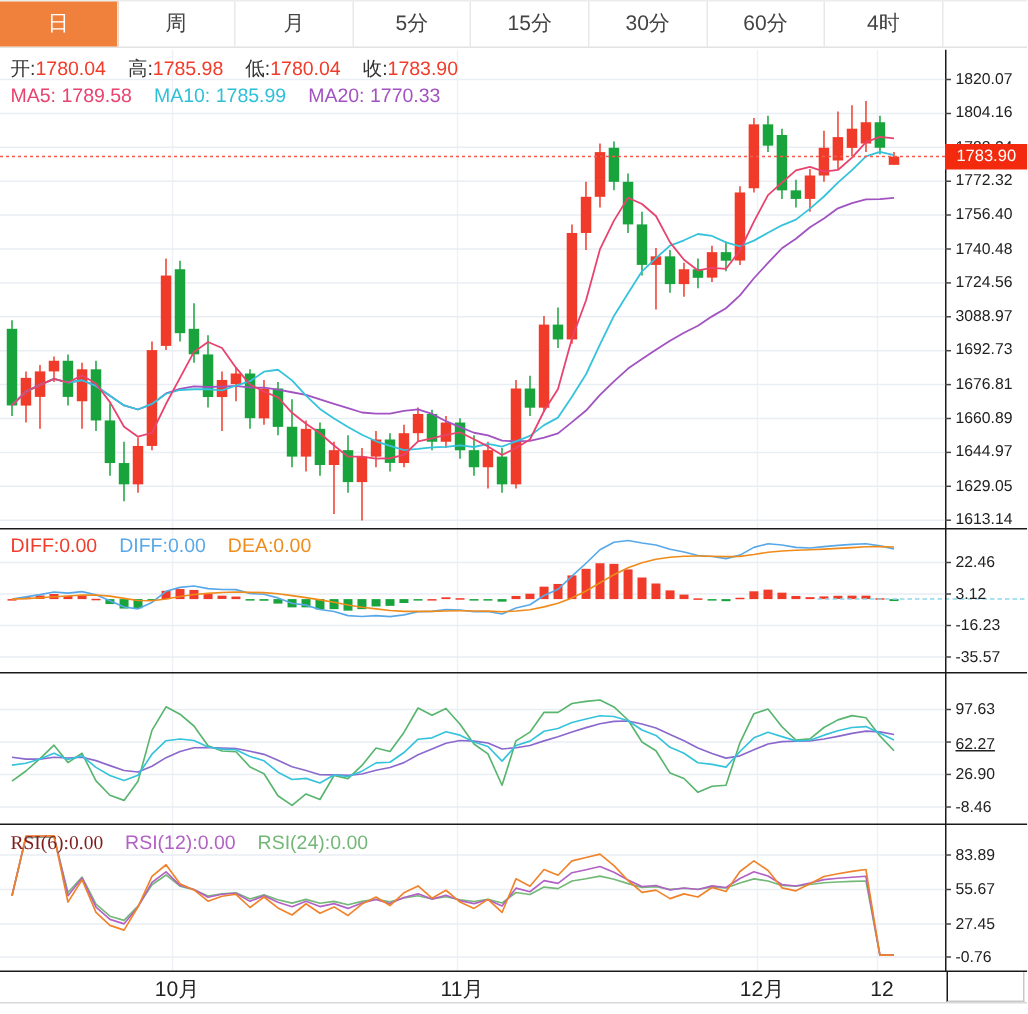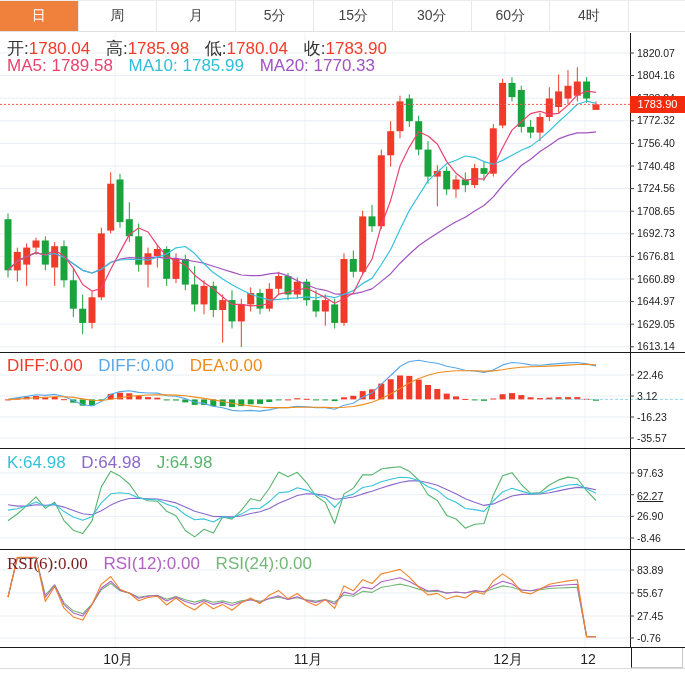--- a/index.html
+++ b/index.html
@@ -8,21 +8,21 @@
   
   .tabbar{position:absolute;left:0;top:0;width:685px;height:32px;display:flex;
           border-top:1px solid #ececec;border-bottom:1px solid #e2e2e2;box-sizing:border-box;background:#fff;}
   .tab{width:78.6px;height:100%;display:flex;align-items:center;justify-content:center;
        font-size:14px;color:#444;border-right:1px solid #e8e8e8;box-sizing:border-box;cursor:pointer;}
   .tab.active{background:#ef813d;color:#fff;}
   .tab-filler{flex:1;}
   
   .chart-wrap{position:absolute;left:0;top:33px;width:685px;height:643px;}
   #chart{position:absolute;left:0;top:0;}
-  .legend{position:absolute;left:7px;font-size:17px;white-space:nowrap;pointer-events:none;}
+  .legend{position:absolute;left:7px;font-size:13px;white-space:nowrap;pointer-events:none;}
   .legend .p{margin-right:11px;}
   .k{color:#333;}
   .red{color:#f23b29;} .blue{color:#58a8e8;} .orange{color:#ef8b1a;}
   .ma5{color:#e8436f;} .ma10{color:#2fc0d8;} .ma20{color:#a153c1;}
   .kc{color:#35c3dc;} .dc{color:#8a68cc;} .jc{color:#58b56e;}
   .r6{color:#7f1d1d;font-family:Liberation Serif, serif;} .r12{color:#b261c4;} .r24{color:#74b878;}
   #yaxis,#xaxis{position:absolute;left:0;top:0;width:685px;height:471px;pointer-events:none;}
   .ylab{position:absolute;left:637px;font-size:10.5px;color:#222;line-height:13px;}
   .xlab{position:absolute;top:618px;font-size:14px;color:#222;transform:translateX(-50%);}
   .price-tag{position:absolute;left:630px;top:63px;width:55px;height:17px;background:#f42a0e;
@@ -344,41 +344,36 @@
       <span class="p ma10"><span>MA10:</span> <span>1785.99</span></span>
       <span class="p ma20"><span>MA20:</span> <span>1770.33</span></span>
     </div>
 
     <div class="legend" style="top:323px">
       <span class="p red"><span>DIFF:</span><span>0.00</span></span>
       <span class="p blue"><span>DIFF:</span><span>0.00</span></span>
       <span class="p orange"><span>DEA:</span><span>0.00</span></span>
     </div>
 
-    <div class="legend" style="top:420px">
-      <span class="p kc"><span>K:</span><span>64.98</span></span>
-      <span class="p dc"><span>D:</span><span>64.98</span></span>
-      <span class="p jc"><span>J:</span><span>64.98</span></span>
-    </div>
 
     <div class="legend" style="top:521px">
       <span class="p r6"><span>RSI(6):</span><span>0.00</span></span>
       <span class="p r12"><span>RSI(12):</span><span>0.00</span></span>
       <span class="p r24"><span>RSI(24):</span><span>0.00</span></span>
     </div>
 
     <div id="yaxis">
         <span class="ylab" style="top: 13.5px;">1820.07</span>
         <span class="ylab" style="top: 36.1px;">1804.16</span>
         <span class="ylab" style="top: 58.7px;">1788.24</span>
         <span class="ylab" style="top: 81.3px;">1772.32</span>
         <span class="ylab" style="top: 103.9px;">1756.40</span>
         <span class="ylab" style="top: 126.5px;">1740.48</span>
         <span class="ylab" style="top: 149.1px;">1724.56</span>
-        <span class="ylab" style="top: 171.7px;">1708.65</span>
+        <span class="ylab" style="top: 171.7px;">3088.97</span>
         <span class="ylab" style="top: 194.3px;">1692.73</span>
         <span class="ylab" style="top: 216.9px;">1676.81</span>
         <span class="ylab" style="top: 239.5px;">1660.89</span>
         <span class="ylab" style="top: 262.1px;">1644.97</span>
         <span class="ylab" style="top: 284.7px;">1629.05</span>
         <span class="ylab" style="top: 307.3px;">1613.14</span>
         <span class="ylab" style="top: 335.5px;">22.46</span>
         <span class="ylab" style="top: 356.5px;">3.12</span>
         <span class="ylab" style="top: 377.5px;">-16.23</span>
         <span class="ylab" style="top: 398.5px;">-35.57</span>

